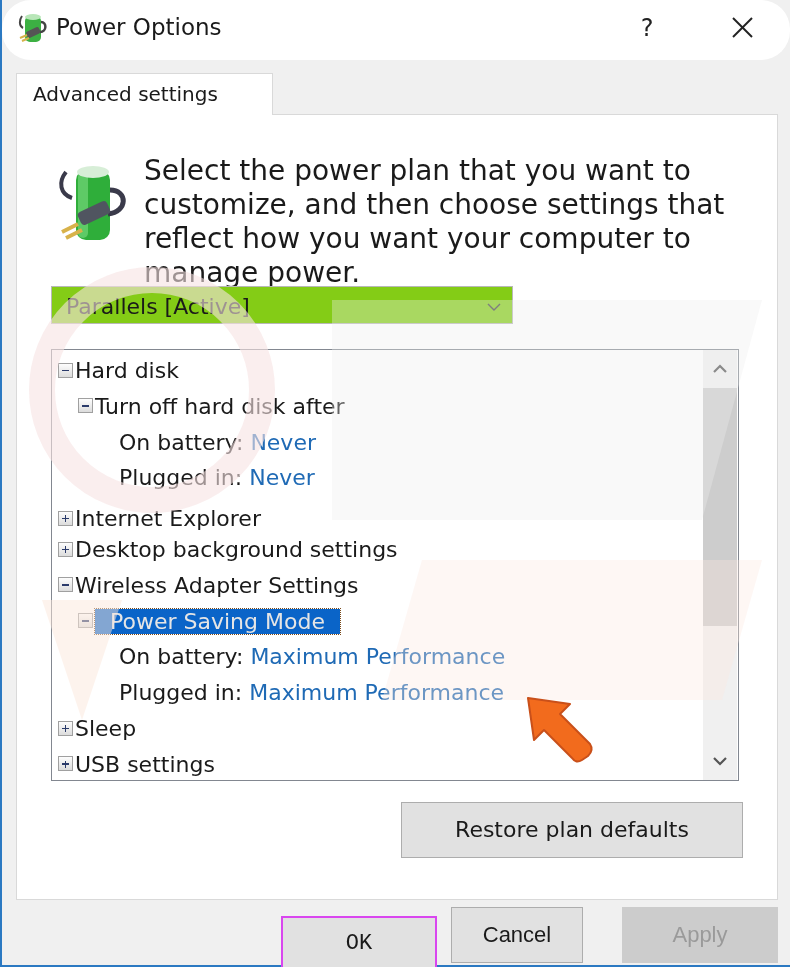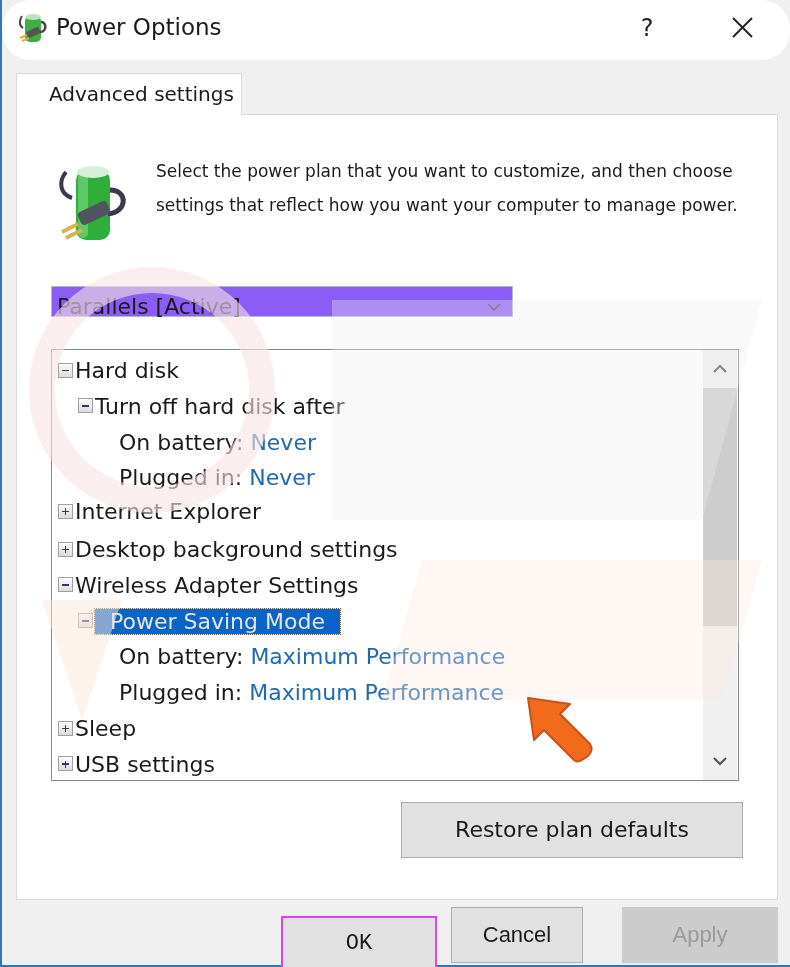--- a/index.html
+++ b/index.html
@@ -3,25 +3,25 @@
 <meta charset="utf-8">
 <style>
   html, body { margin:0; padding:0; }
   body { width:790px; height:967px; position:relative; overflow:hidden; background:#f0f0f0; font-family:"DejaVu Sans", "Liberation Sans", sans-serif; }
   .window { position:absolute; left:0; top:0; width:790px; height:967px; background:#f0f0f0; border-left:2px solid #2b79c2; border-bottom:2px solid #2b79c2; box-sizing:border-box; }
   .titlebar { position:absolute; left:0; top:0; width:788px; height:60px; background:#ffffff;border-radius:29px; }
   .app-icon { position:absolute; left:14px; top:10px; width:36px; height:36px; }
   .title { position:absolute; left:54px; top:14px; font-size:23px; color:#1a1a1a; font-family:"DejaVu Sans", sans-serif; }
   .help-btn { position:absolute; left:630px; top:10px; width:30px; height:36px; font-size:24px; color:#222; text-align:center; line-height:36px; cursor:pointer; }
   .close-btn { position:absolute; left:722px; top:10px; width:36px; height:36px; cursor:pointer; }
-  .tab { position:absolute; left:14px; top:73px; width:226px; height:42px; background:#fff; border:1px solid #d9d9d9; border-bottom:none; box-sizing:border-box; font-size:20px; color:#1a1a1a; line-height:40px; padding-left:32px; z-index:2; }
+  .tab { position:absolute; left:14px; top:73px; width:257px; height:42px; background:#fff; border:1px solid #d9d9d9; border-bottom:none; box-sizing:border-box; font-size:20px; color:#1a1a1a; line-height:40px; padding-left:16px; z-index:2; }
   .panel { position:absolute; left:14px; top:114px; width:762px; height:786px; background:#fff; border:1px solid #d9d9d9; box-sizing:border-box; }
   .big-icon { position:absolute; left:52px; top:158px; width:80px; height:88px; }
-  .intro { position:absolute; left:142px; top:154px; width:610px; font-size:17px; line-height:34px; color:#1a1a1a;margin-left:12px; }
-  .plan-select { position:absolute; left:49px; top:286px; width:462px; height:31px; background:#8b5cf6; border:1px solid #b8b8b8; box-sizing:border-box; font-size:22px; color:#1a1a1a; line-height:40px; padding-left:5px; cursor:pointer; }
+  .intro { position:absolute; left:142px; top:154px; width:610px; font-size:28px; line-height:34px; color:#1a1a1a; }
+  .plan-select { position:absolute; left:49px; top:286px; width:462px; height:38px; background:#84cc16; border:1px solid #b8b8b8; box-sizing:border-box; font-size:22px; color:#1a1a1a; line-height:40px; padding-left:14px; cursor:pointer; }
   .plan-select .chev { position:absolute; right:10px; top:0px; width:16px; height:40px; }
   .tree { position:absolute; left:49px; top:349px; width:688px; height:432px; border:1px solid #828790; box-sizing:border-box; background:transparent; overflow:hidden; }
   .tree-row { position:absolute; height:34px; font-size:22px; line-height:34px; color:#1a1a1a; white-space:nowrap; }
   .exp { display:inline-block; width:15px; height:15px; border:1px solid #a0a0a0; background:linear-gradient(#fdfdfd,#dcdcdc); box-sizing:border-box; position:relative; vertical-align:middle; margin-right:2px; margin-top:-4px; cursor:pointer; }
   .exp::before { content:""; position:absolute; left:3px; top:6px; width:7px; height:1.6px; background:#2a3a6a; }
   .exp.plus::after { content:""; position:absolute; left:5.7px; top:3.3px; width:1.6px; height:7px; background:#2a3a6a; }
   .val { color:#1f6ab5; cursor:pointer; }
   .sel { background:#0a64c8; color:#e5e5e5; padding:0 15px; outline:1px dotted #7a4a1a; }
   .scrollbar { position:absolute; left:701px; top:350px; width:34px; height:430px; background:#f0f0f0; }
   .sb-up, .sb-down { position:absolute; left:0; width:34px; height:36px; cursor:pointer; }
@@ -86,21 +86,21 @@
     <svg class="chev" viewBox="0 0 16 40">
       <polyline points="2,17 8,23 14,17" fill="none" stroke="#444" stroke-width="1.4"></polyline>
     </svg>
   </div>
 
   <div class="tree" id="tree">
       <div class="tree-row" style="top: 4px; left: 6px;"><span class="exp"></span><span>Hard disk</span></div>
       <div class="tree-row" style="top: 39.8px; left: 26px;"><span class="exp"></span><span>Turn off hard disk after</span></div>
       <div class="tree-row" style="top: 75.6px; left: 67px;"><span>On battery:</span> <span class="val">Never</span></div>
       <div class="tree-row" style="top: 111.4px; left: 67px;"><span>Plugged in:</span> <span class="val">Never</span></div>
-      <div class="tree-row" style="top: 145px; left: 6px; text-align: right;"><span class="exp plus"></span><span>Internet Explorer</span></div>
+      <div class="tree-row" style="top: 152px; left: 6px; text-align: right;"><span class="exp plus"></span><span>Internet Explorer</span></div>
       <div class="tree-row" style="top: 183px; left: 6px;"><span class="exp plus"></span><span>Desktop background settings</span></div>
       <div class="tree-row" style="top: 218.8px; left: 6px;"><span class="exp"></span><span>Wireless Adapter Settings</span></div>
       <div class="tree-row" style="top: 254.6px; left: 26px;"><span class="exp"></span><span class="sel">Power Saving Mode</span></div>
       <div class="tree-row" style="top: 290.4px; left: 67px;"><span>On battery:</span> <span class="val">Maximum Performance</span></div>
       <div class="tree-row" style="top: 326.2px; left: 67px;"><span>Plugged in:</span> <span class="val">Maximum Performance</span></div>
       <div class="tree-row" style="top: 362px; left: 6px;"><span class="exp plus"></span><span>Sleep</span></div>
       <div class="tree-row" style="top: 397.8px; left: 6px;"><span class="exp plus"></span><span>USB settings</span></div>
     </div>
 
   <div class="scrollbar">

